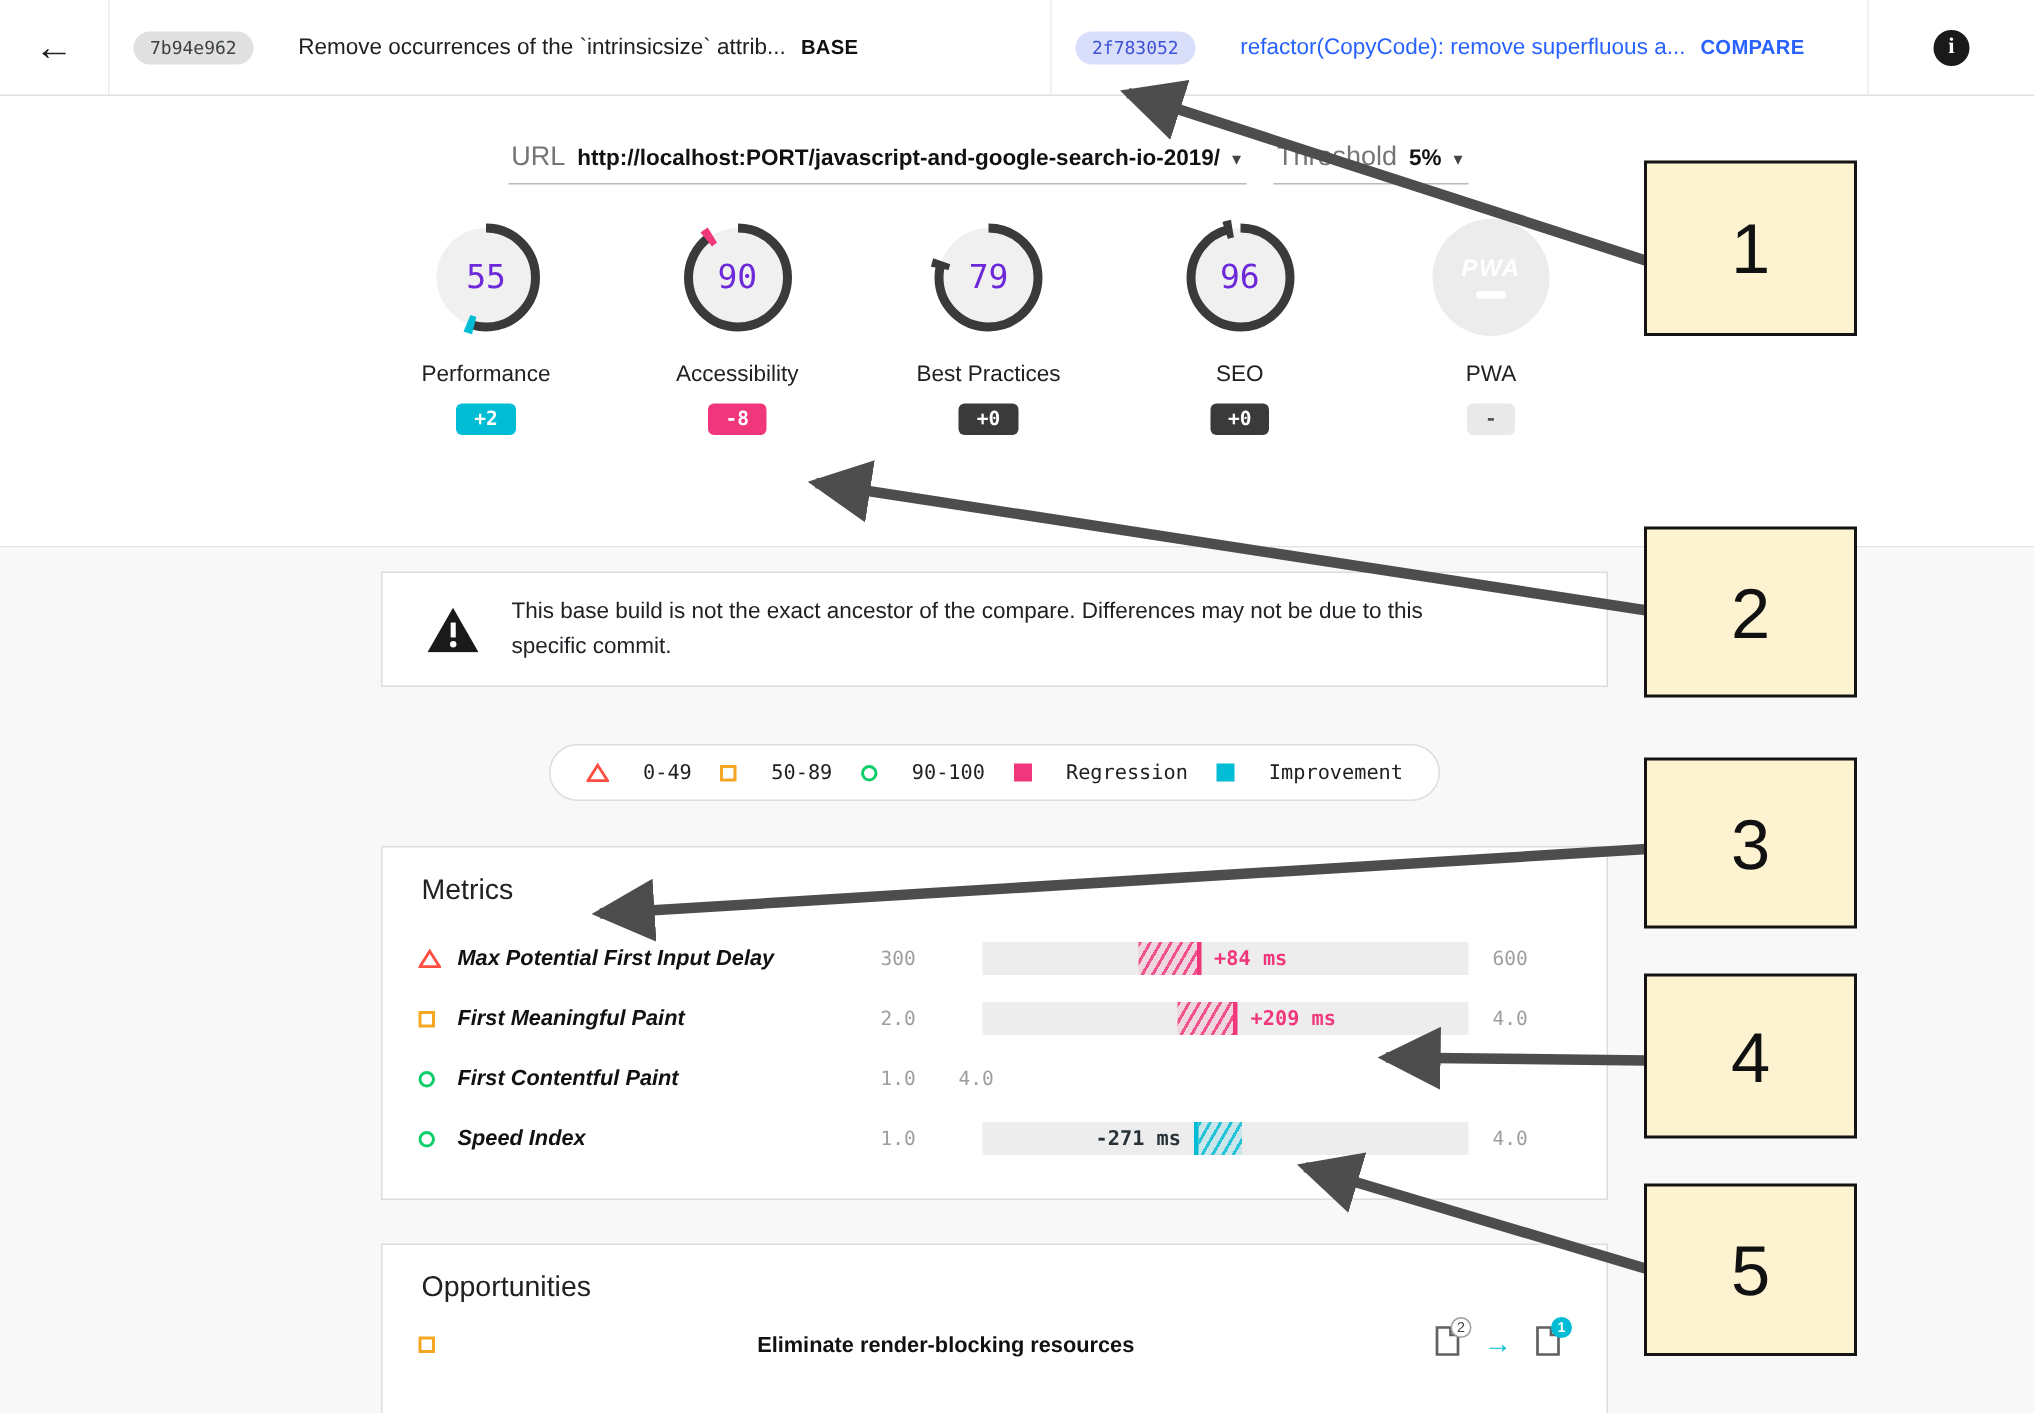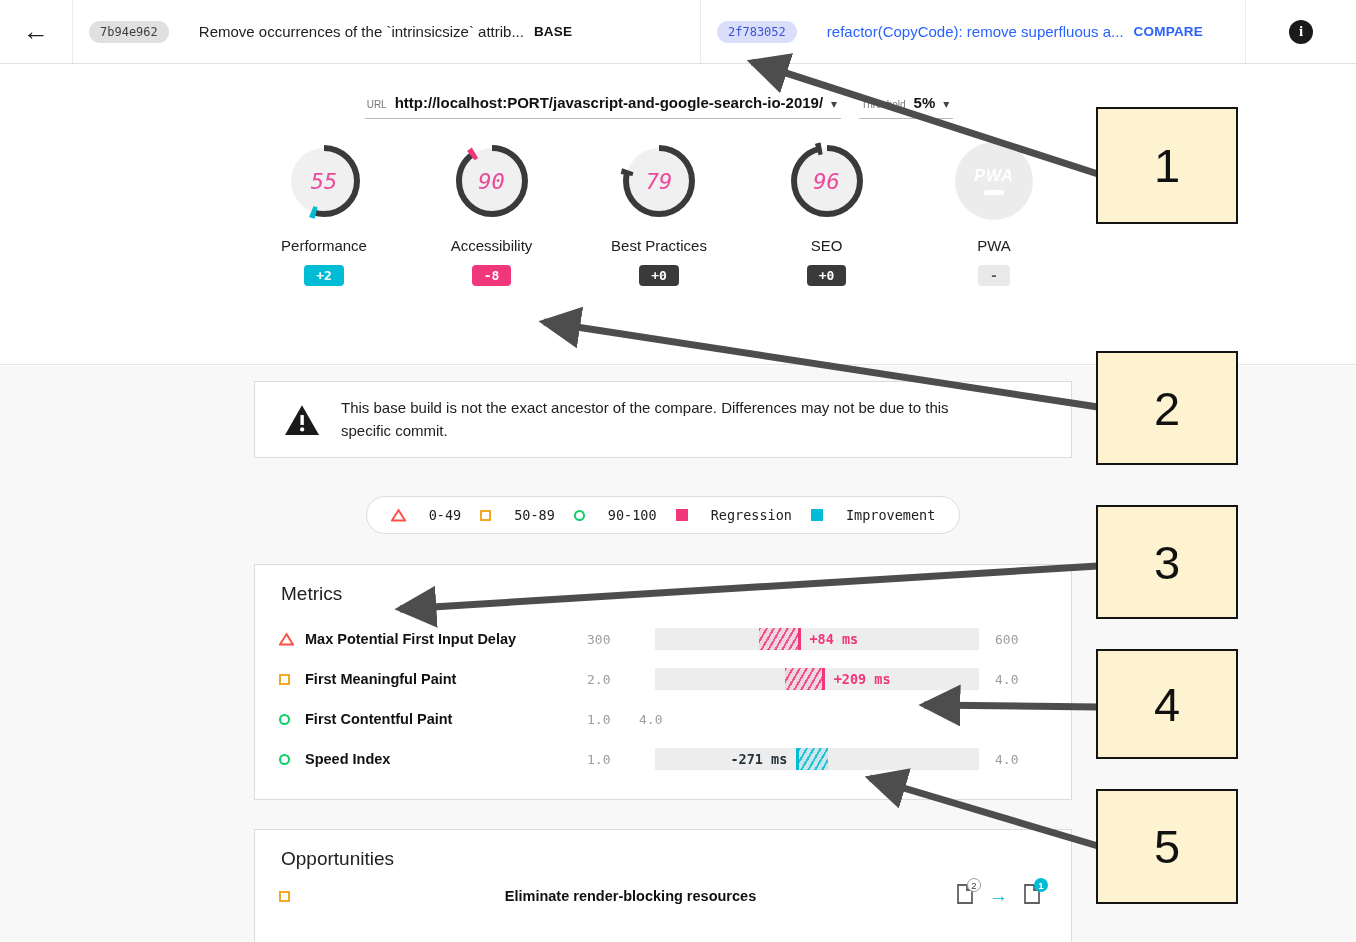--- a/index.html
+++ b/index.html
@@ -34,32 +34,32 @@
     display:flex; align-items:center; justify-content:center;
     font-family:"Liberation Serif", serif; font-weight:700; font-size:15px; border:none; cursor:pointer; }
 
   
   .hero { position:absolute; top:64px; left:0; width:1356px; height:301px; background:#fff;
     border-bottom:1px solid #e4e4e4; padding-top:30px; }
   .content { width:818px; margin-left:250px; }
 
   .controls-row { display:flex; justify-content:center; align-items:flex-end; gap:18px; }
   .ctl-group { display:flex; align-items:baseline; gap:8px; border-bottom:1px solid #b9b9b9; padding:0 4px 7px 2px; cursor:pointer; }
-  .ctl-label { font-size:10px; color:#757575; }
+  .ctl-label { font-size:18px; color:#757575; }
   .ctl-value { font-size:15px; font-weight:700; color:#111; white-space:nowrap; }
   .caret { font-size:12px; color:#444; }
 
   .gauges-row { display:flex; justify-content:space-between; padding:0 6px; margin-top:22px; }
   .gauge-block { width:136px; display:flex; flex-direction:column; align-items:center; }
   .gauge { position:relative; width:80px; height:80px; }
   .gauge-bg { fill:#f0f0f0; }
   .gauge-arc { fill:none; stroke:#3a3a3a; stroke-width:6; transform:rotate(-90deg); transform-origin:40px 40px; }
   .gauge-tick { fill:none; stroke-width:12; transform:rotate(-90deg); transform-origin:40px 40px; }
   .gauge-value { position:absolute; inset:0; display:flex; align-items:center; justify-content:center;
-    font-family:"DejaVu Sans Mono", monospace; font-size:22px; color:#ec4899;font-style:italic; }
+    font-family:"DejaVu Sans Mono", monospace; font-size:22px; color:#6d28d9; }
   .pwa-circle { width:78px; height:78px; margin:1px; border-radius:50%; background:#ececec;
     display:flex; flex-direction:column; align-items:center; justify-content:center; gap:5px; }
   .pwa-text { color:#fff; font-weight:700; font-size:16px; font-style:italic; letter-spacing:1px; }
   .pwa-dash { width:20px; height:5px; border-radius:3px; background:#fff; }
   .gauge-label { margin-top:16px; font-size:15px; color:#212121; }
   .delta-badge { margin-top:11px; font-family:"DejaVu Sans Mono", monospace; font-size:13px; font-weight:700;
     padding:3px 12px; border-radius:4px; min-width:28px; text-align:center; }
 
   
   .lower { position:absolute; top:366px; left:0; width:1356px; height:576px; background:#f8f8f8; padding-top:15px; }
@@ -75,21 +75,21 @@
   .sym-square { width:11px; height:11px; border:2px solid #f5a623; display:inline-block; }
   .sym-circle { width:11px; height:11px; border:2px solid #0cce6b; border-radius:50%; display:inline-block; }
   .sym-reg { width:12px; height:12px; background:#f0377b; display:inline-block; }
   .sym-imp { width:12px; height:12px; background:#00bcd4; display:inline-block; }
 
   .card-inner { padding:18px 24px 20px 24px; }
   .card-title { font-size:19px; font-weight:400; color:#212121; margin:0 0 14px 2px; }
 
   .metric-row { display:flex; align-items:center; height:40px; cursor:pointer; }
   .metric-icon { width:26px; display:flex; align-items:center; }
-  .metric-label { width:282px; font-size:14.5px; font-weight:700; color:#111; }
+  .metric-label { width:282px; font-size:14.5px; font-weight:700; color:#111;font-style:italic; }
   .metric-min, .metric-max { width:52px; font-family:"DejaVu Sans Mono", monospace; font-size:13px; color:#9e9e9e; }
   .metric-bar { flex:1; height:22px; background:#ededed; position:relative; margin:0 16px; }
   .band { position:absolute; top:0; height:100%; }
   .band-reg { background:repeating-linear-gradient(120deg, rgba(240,55,123,.85) 0 2px, rgba(240,55,123,.12) 2px 6px);
     border-right:3px solid #f0377b; }
   .band-imp { background:repeating-linear-gradient(120deg, rgba(0,188,212,.85) 0 2px, rgba(0,188,212,.15) 2px 6px);
     border-left:3px solid #00bcd4; }
   .band-label { position:absolute; top:0; line-height:22px; font-family:"DejaVu Sans Mono", monospace;
     font-weight:700; font-size:13.5px; white-space:nowrap; padding:0 7px; }
   .band-label.reg { color:#f0377b; }

